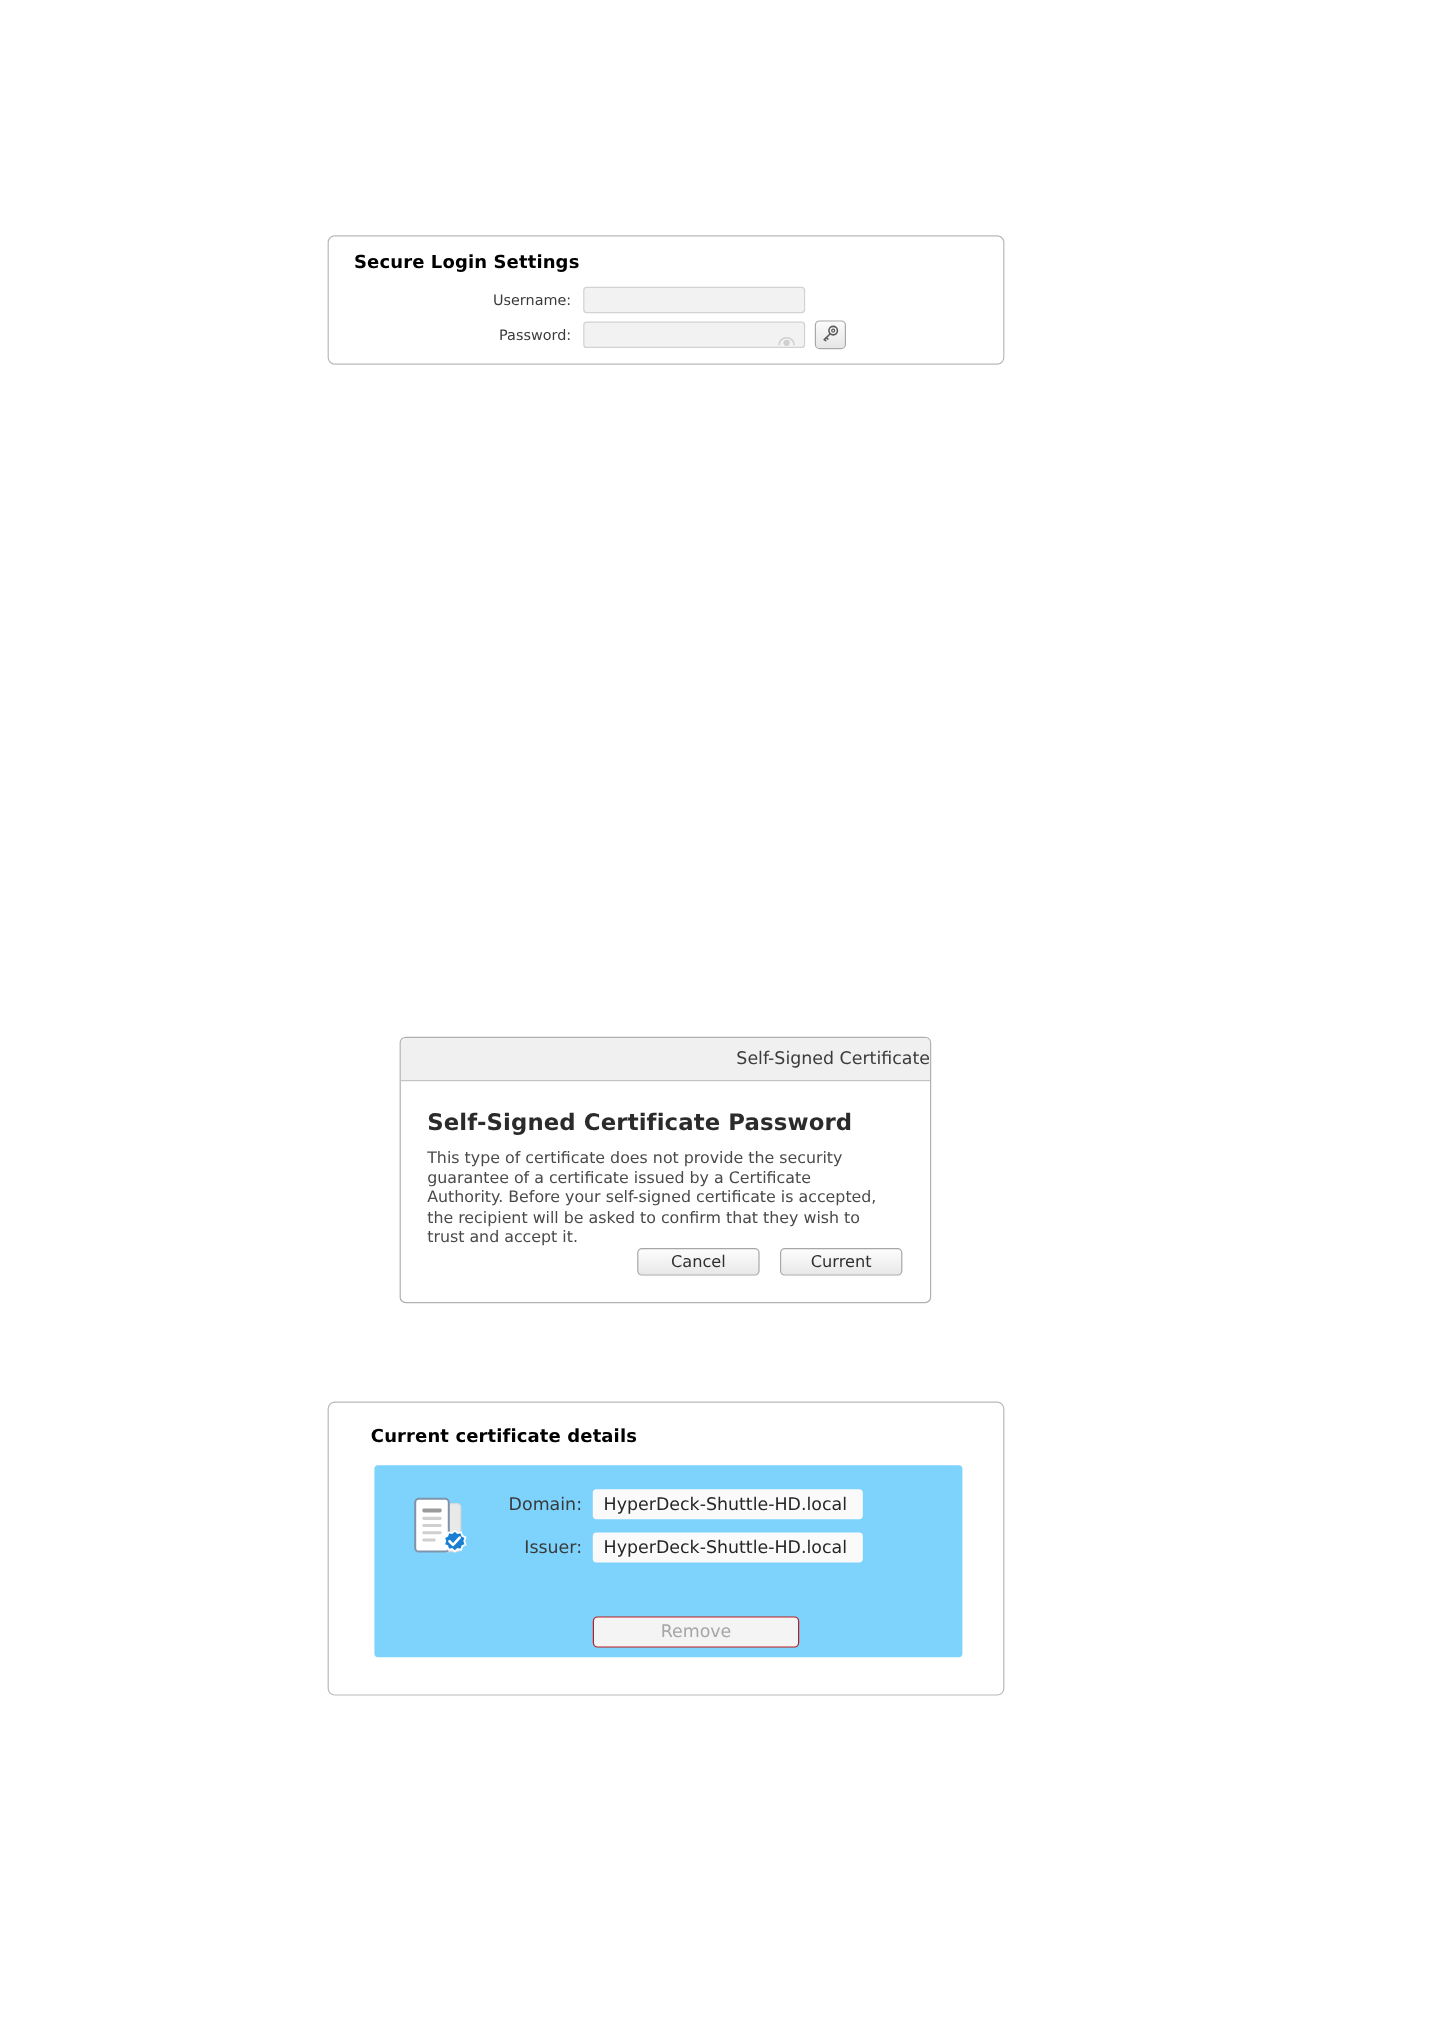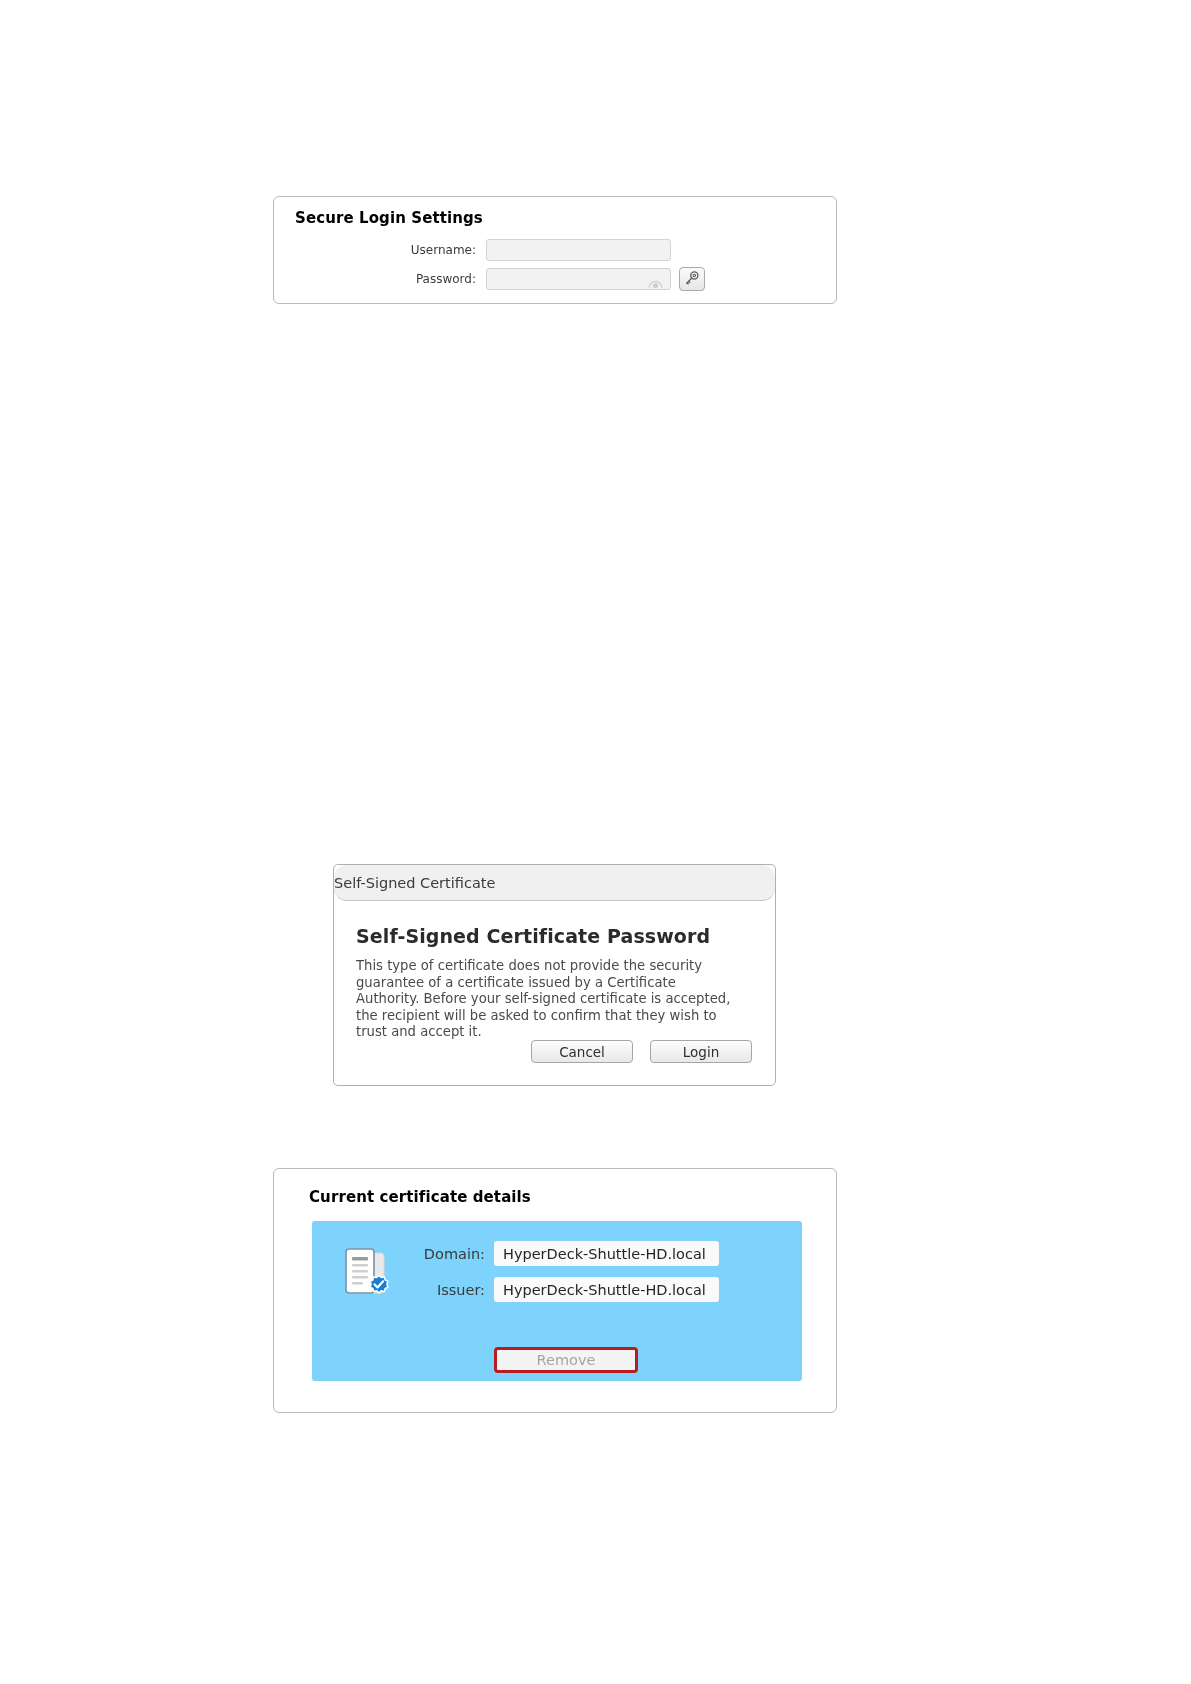--- a/index.html
+++ b/index.html
@@ -105,22 +105,21 @@
     border-radius: 5px;
     box-sizing: border-box;
     overflow: hidden;
   }
   #cert-dialog-titlebar {
     height: 35px;
     background: #f0f0f0;
     border-bottom: 1px solid #c4c4c4;
     display: flex;
     align-items: center;
-    justify-content: flex-start;
-    border-radius: 13px;
+    justify-content: flex-end;
   }
   #cert-dialog-title {
     font-size: 14.5px;
     color: #3b3b3b;
   }
   #cert-dialog-body {
     padding: 24px 22px 0 22px;
   }
   #cert-dialog-heading {
     font-size: 19px;
@@ -216,23 +215,23 @@
     color: #262626;
   }
   #cert-row-domain { left: 60px; top: 20px; }
   #cert-row-issuer { left: 60px; top: 56px; }
   #cert-row-valid  { left: 60px; top: 92px; }
 
   #remove-button {
     position: absolute;
     left: 182px;
     top: 126px;
-    width: 144px;
+    width: 172px;
     height: 26px;
-    border: 3px solid #b91c1c;
+    border: 1px solid #b91c1c;
     border-radius: 4px;
     background: #f4f4f4;
     font-size: 14.5px;
     color: #a5a5a5;
     font-family: "DejaVu Sans", "Liberation Sans", sans-serif;
     display: flex;
     align-items: center;
     justify-content: center;
     box-sizing: border-box;
     padding: 0;
@@ -277,21 +276,21 @@
 <div id="cert-dialog">
   <div id="cert-dialog-titlebar">
     <div id="cert-dialog-title">Self-Signed Certificate</div>
   </div>
   <div id="cert-dialog-body">
     <h2 id="cert-dialog-heading">Self-Signed Certificate Password</h2>
     <p id="cert-dialog-text">This type of certificate does not provide the security guarantee of a certificate issued by a Certificate Authority. Before your self-signed certificate is accepted, the recipient will be asked to confirm that they wish to trust and accept it.</p>
   </div>
   <div id="cert-dialog-actions">
     <button class="dlg-button">Cancel</button>
-    <button class="dlg-button">Login</button>
+    <button class="dlg-button">Current</button>
   </div>
 </div>
 
 <div class="panel" id="cert-details-panel">
   <div class="panel-title">Current certificate details</div>
 
   <div id="cert-details-inner">
 
     <span id="cert-icon">
       <svg viewBox="0 0 58 62" width="58" height="62">

